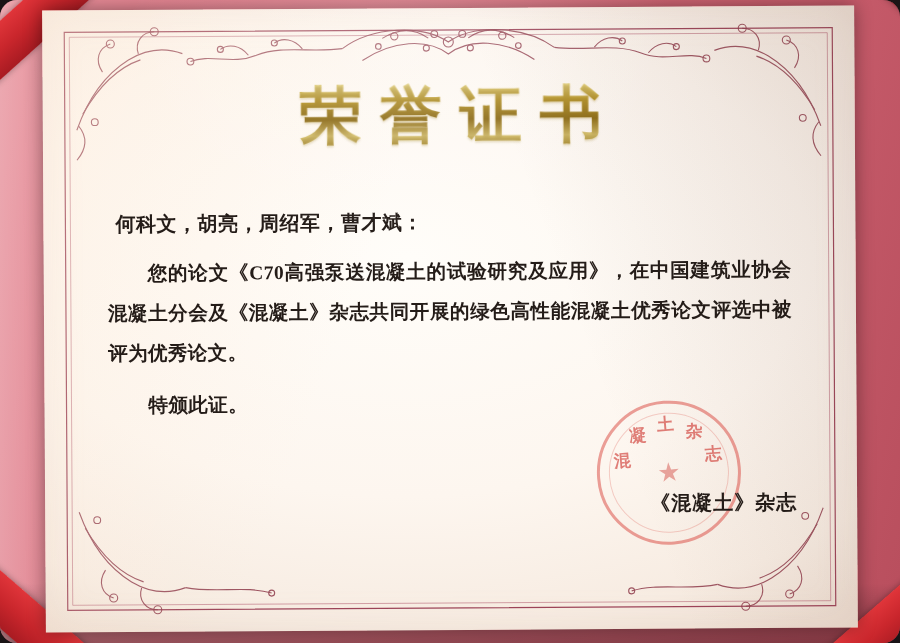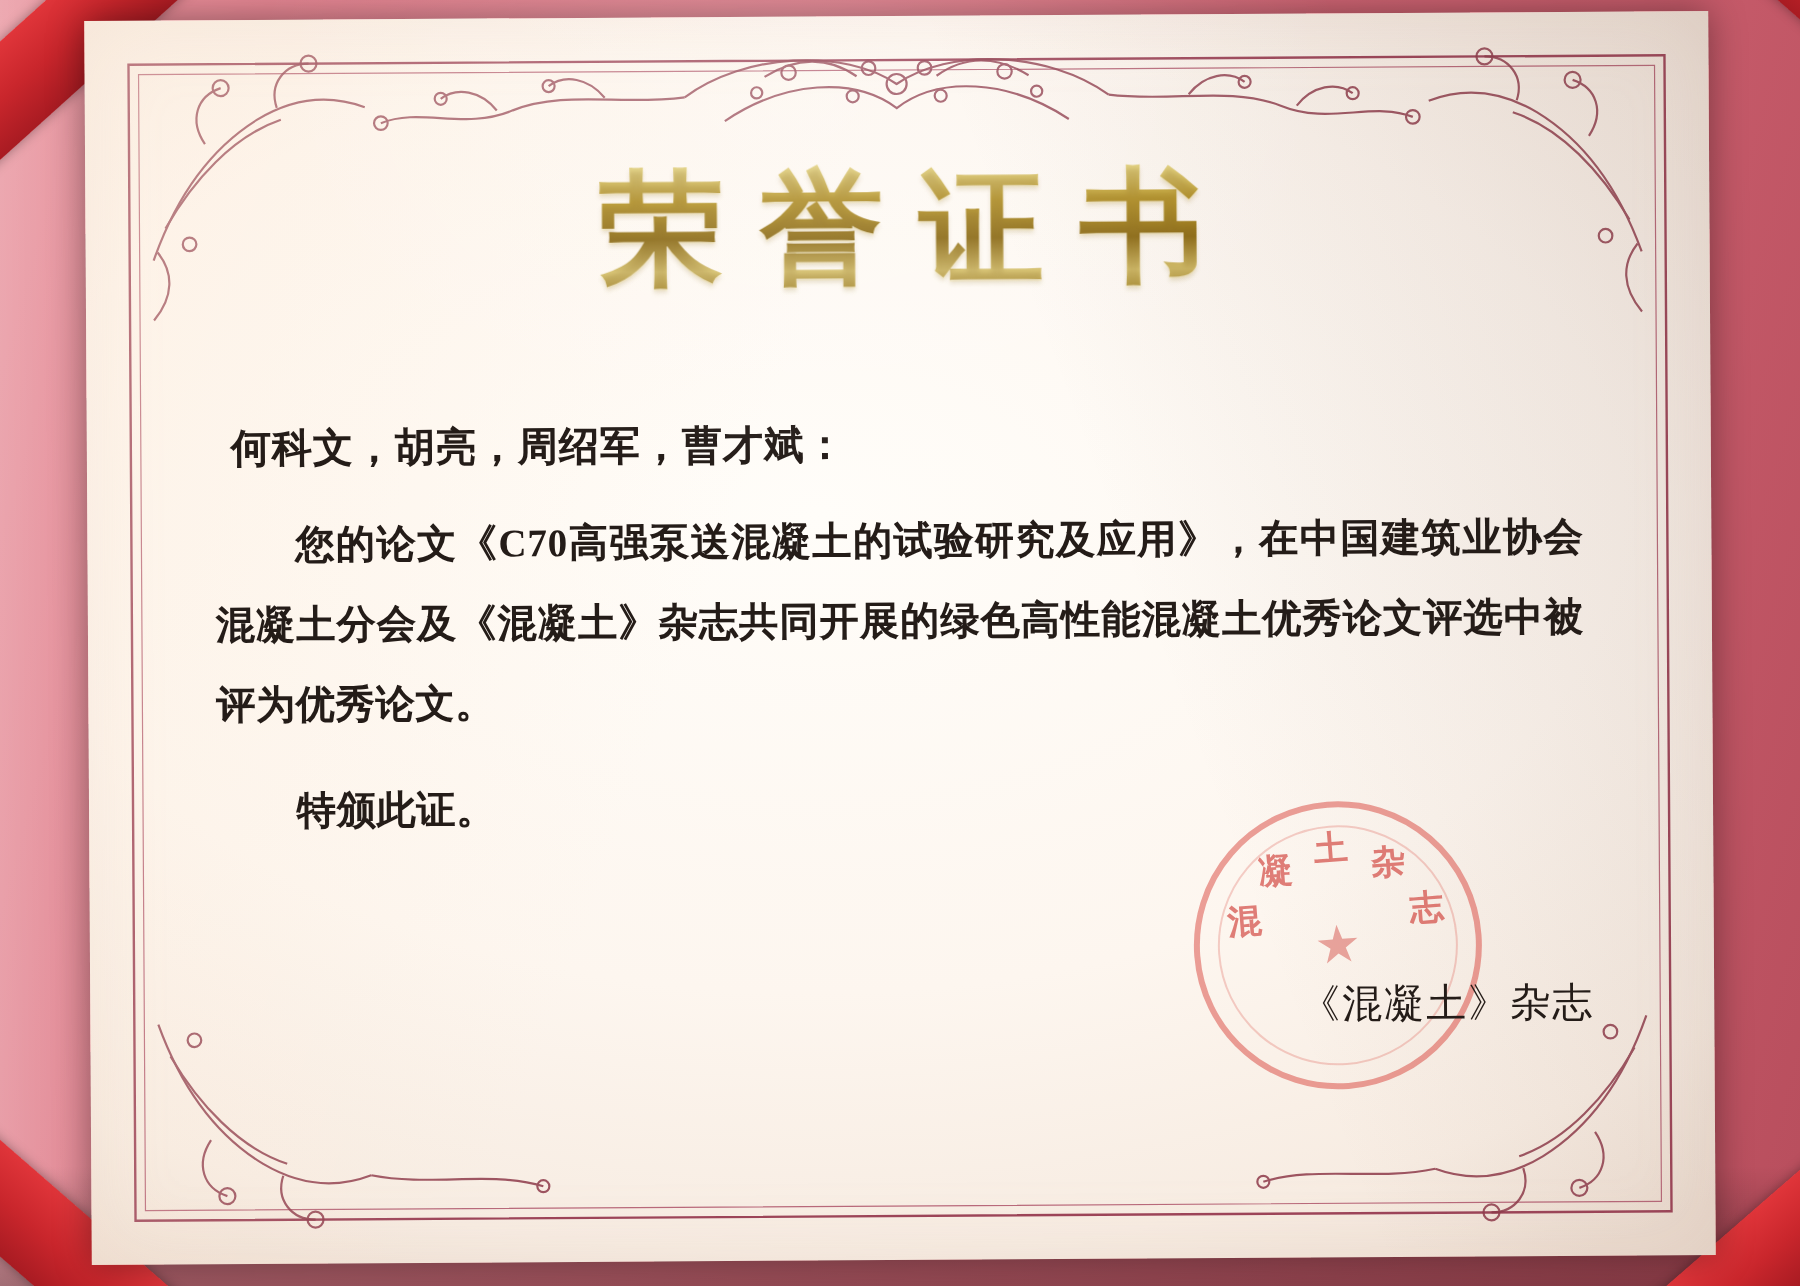--- a/index.html
+++ b/index.html
@@ -13,20 +13,21 @@
     overflow: hidden;
     font-family: "Liberation Serif", serif;
   }
 
   #certificate-root {
     position: relative;
     width: 900px;
     height: 643px;
     overflow: hidden;
     background: #d47b86;
+    border-radius: 17px;
   }
 
   
   .photo-bg {
     position: absolute;
     inset: 0;
     background:
       radial-gradient(ellipse 120% 100% at 50% 50%, rgba(0,0,0,0) 55%, rgba(0,0,0,0.55) 100%),
       linear-gradient(150deg, #3a2b2e 0%, #241a1c 35%, #120d0e 70%, #080506 100%);
   }
@@ -173,21 +174,21 @@
     letter-spacing: 0.4px;
   }
 
   
   .sign-block {
     position: absolute;
     right: 6px;
     bottom: 62px;
     text-align: center;
     font-size: 20px;
-    font-weight: normal;
+    font-weight: bold;
     color: #241c18;
     line-height: 1.55;
     letter-spacing: 1px;
     z-index: 3;
   }
 
   .stamp {
     position: absolute;
     right: 62px;
     bottom: 36px;

